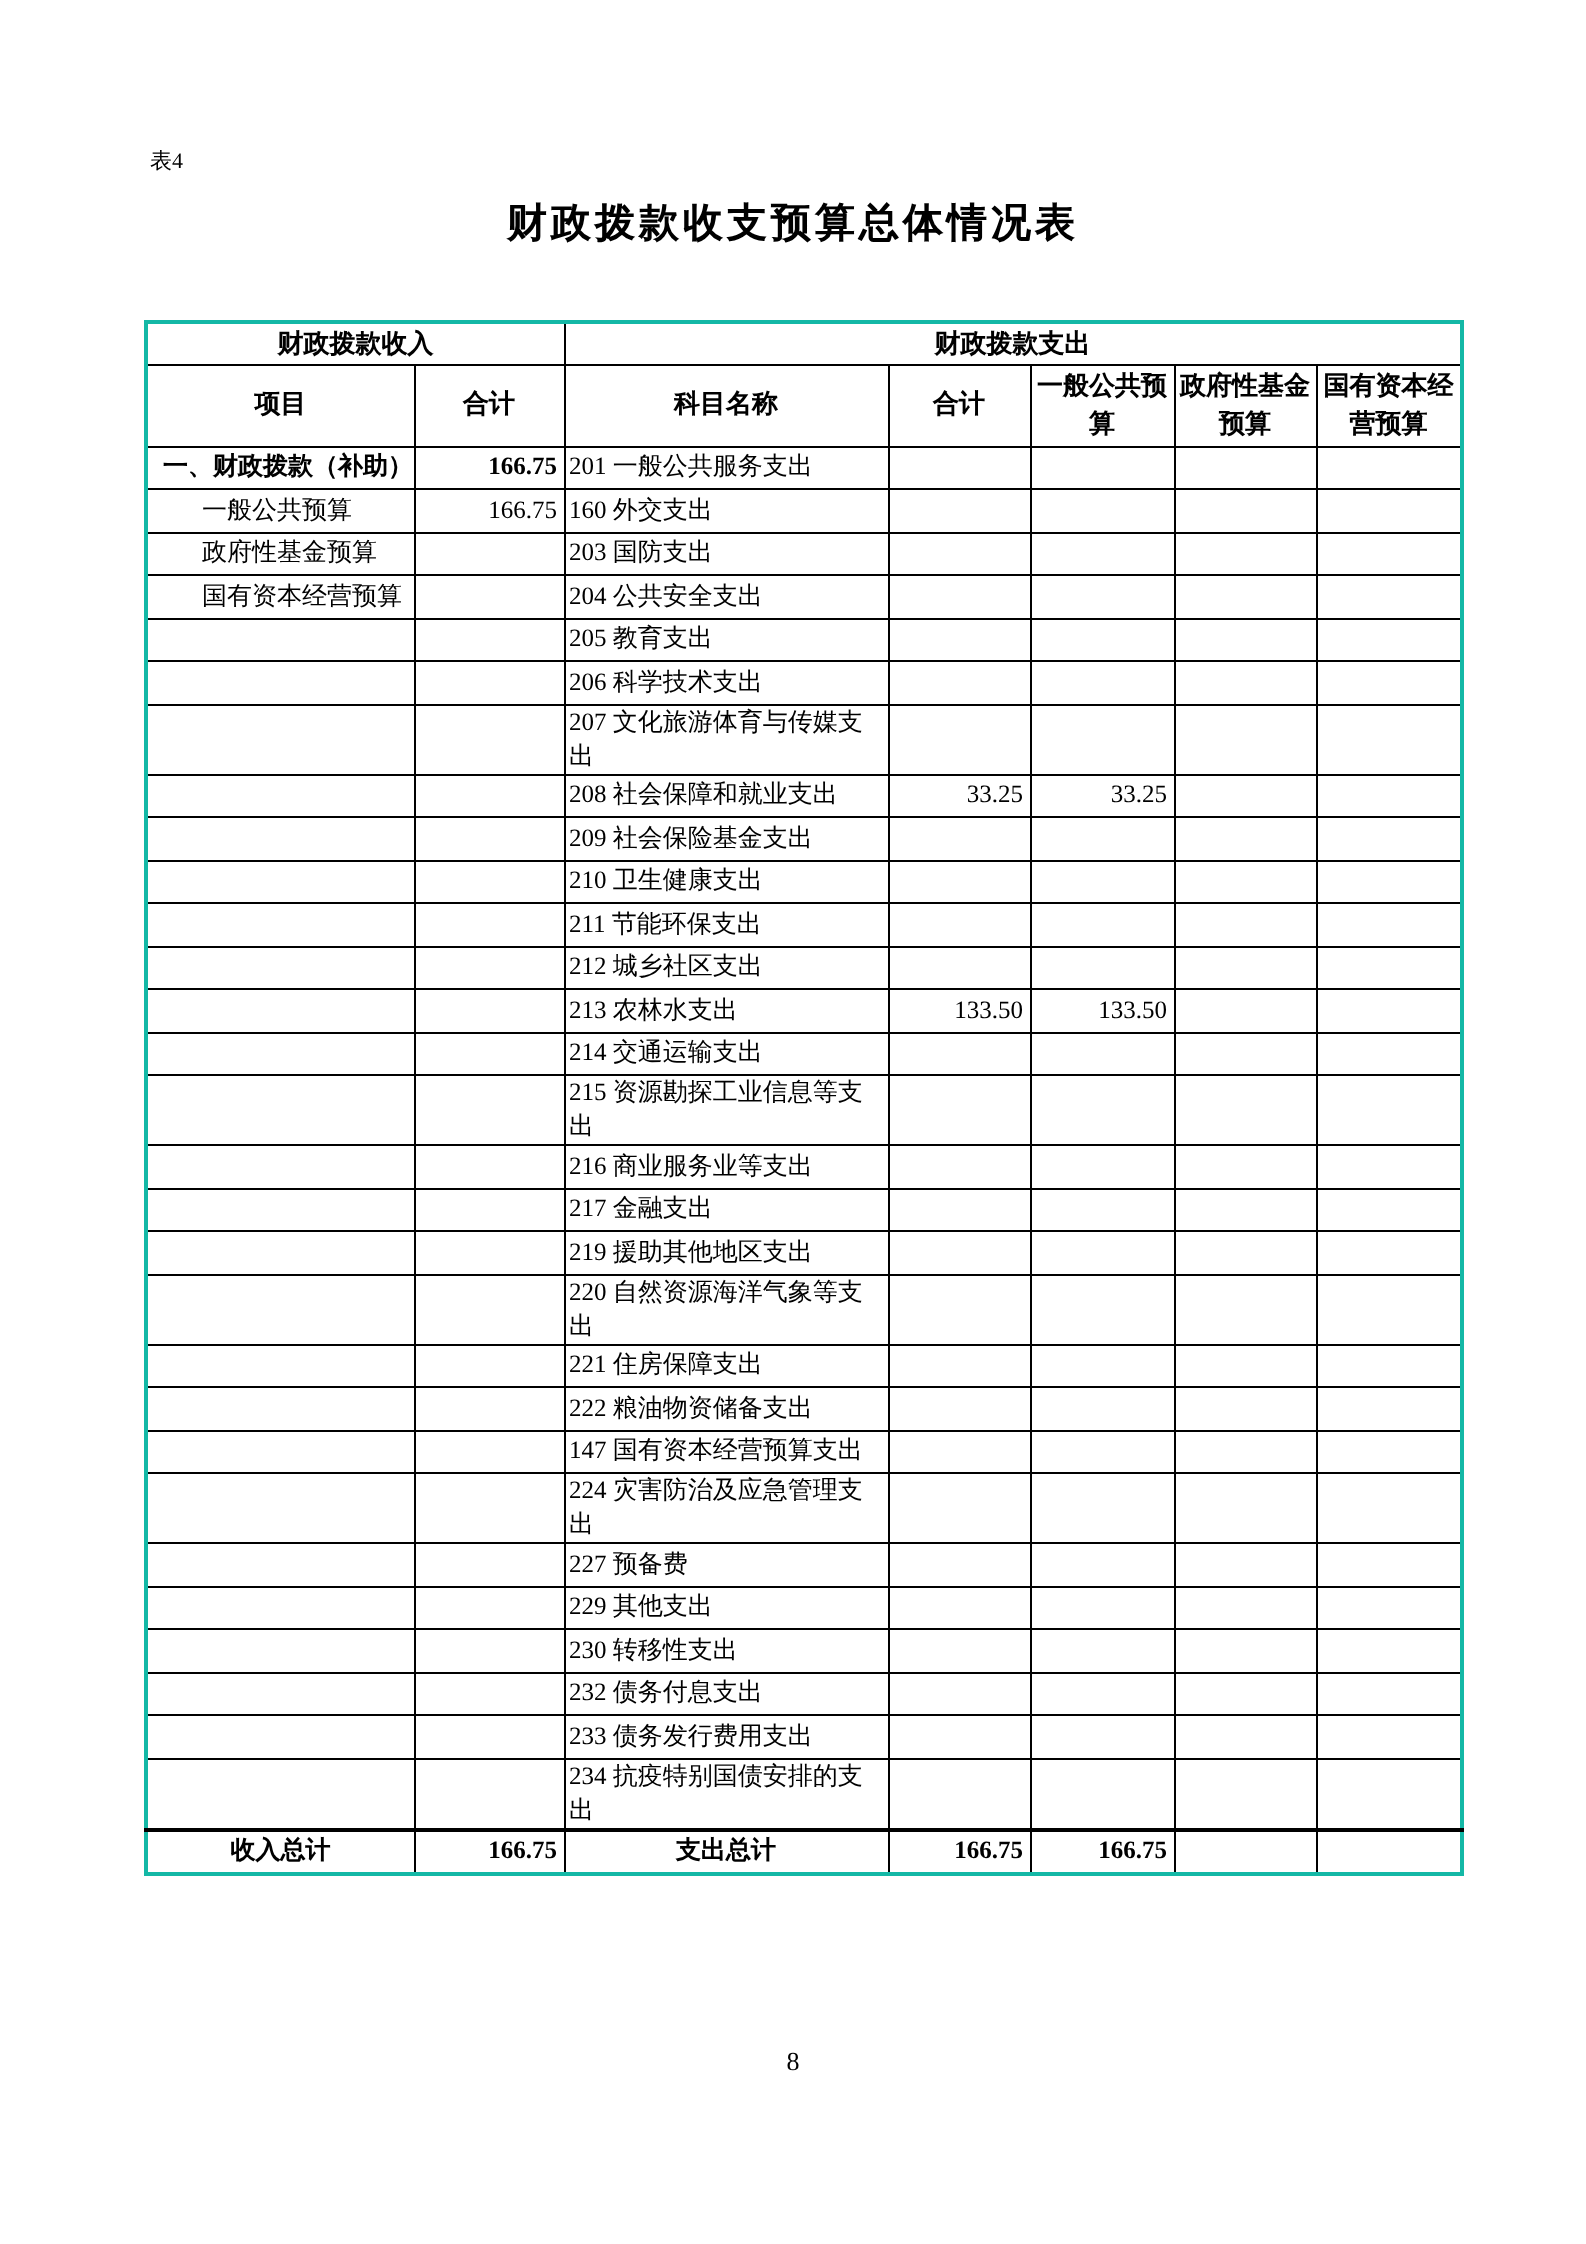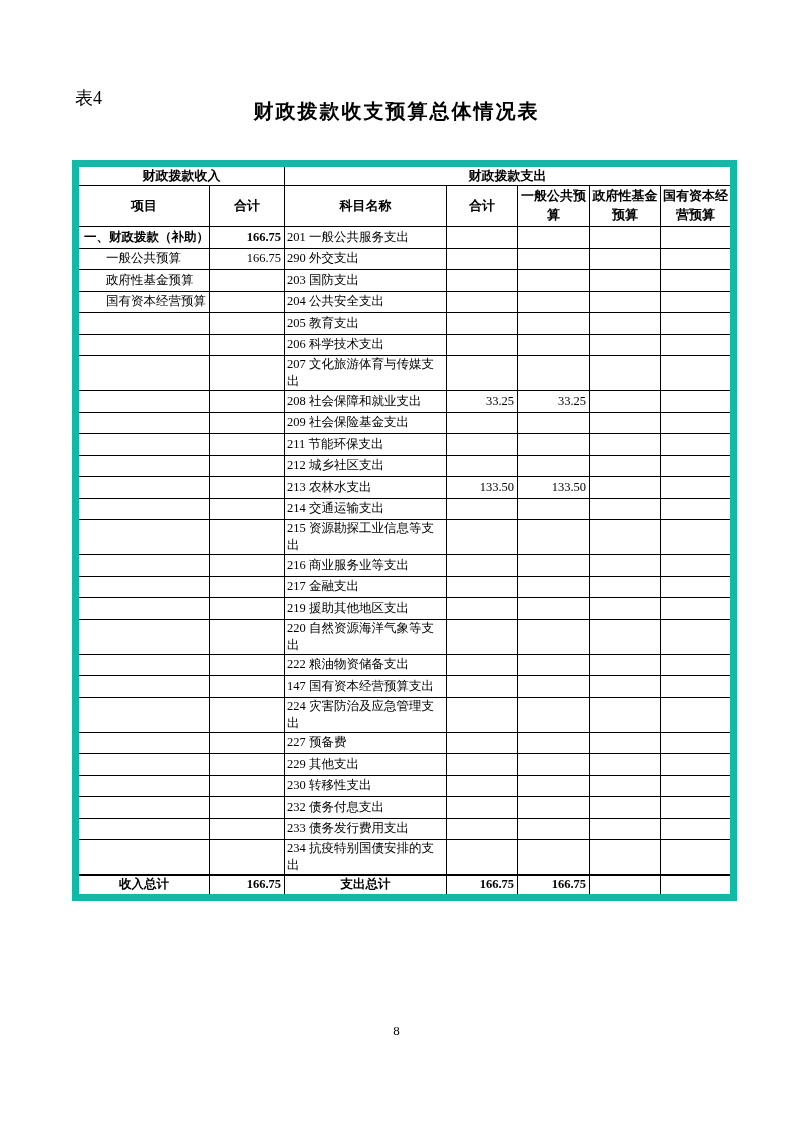--- a/index.html
+++ b/index.html
@@ -10,22 +10,22 @@
     height: 1122px;
     margin: 0 auto;
     background: #ffffff;
     color: #000000;
     font-family: "Liberation Serif", "DejaVu Serif", serif;
     overflow: hidden;
   }
   .table-label {
     position: absolute;
     left: 75px;
-    top: 86px;
-    font-size: 18px;
+    top: 73px;
+    font-size: 11px;
   }
   .doc-title {
     position: absolute;
     top: 98px;
     left: 0;
     width: 100%;
     text-align: center;
     font-size: 20px;
     font-weight: bold;
     letter-spacing: 2px;
@@ -40,21 +40,21 @@
     justify-content: space-between;
     font-size: 12.5px;
   }
   table.budget-table {
     position: absolute;
     left: 72px;
     top: 160px;
     border-collapse: collapse;
     table-layout: fixed;
     width: 658px;
-    border: 7px solid #14b8a6;
+    border: 2px solid #14b8a6;
   }
   .budget-table th, .budget-table td {
     border: 1px solid #000;
     padding: 0;
     overflow: hidden;
     white-space: normal;
     font-size: 12.5px;
     color: #000;
   }
   .budget-table thead tr.group-row th {
@@ -144,21 +144,21 @@
           <td class="num bold">166.75</td>
           <td class="subject">201 一般公共服务支出</td>
           <td class="num"></td>
           <td class="num"></td>
           <td class="num"></td>
           <td class="num"></td>
         </tr>
         <tr>
           <td class="income sub">一般公共预算</td>
           <td class="num">166.75</td>
-          <td class="subject">290 外交支出</td>
+          <td class="subject">160 外交支出</td>
           <td class="num"></td>
           <td class="num"></td>
           <td class="num"></td>
           <td class="num"></td>
         </tr>
         <tr>
           <td class="income sub">政府性基金预算</td>
           <td class="num"></td>
           <td class="subject">203 国防支出</td>
           <td class="num"></td>
@@ -216,20 +216,29 @@
           <td class="num"></td>
           <td class="subject">209 社会保险基金支出</td>
           <td class="num"></td>
           <td class="num"></td>
           <td class="num"></td>
           <td class="num"></td>
         </tr>
         <tr>
           <td class="income sub"></td>
           <td class="num"></td>
+          <td class="subject">210 卫生健康支出</td>
+          <td class="num"></td>
+          <td class="num"></td>
+          <td class="num"></td>
+          <td class="num"></td>
+        </tr>
+        <tr>
+          <td class="income sub"></td>
+          <td class="num"></td>
           <td class="subject">211 节能环保支出</td>
           <td class="num"></td>
           <td class="num"></td>
           <td class="num"></td>
           <td class="num"></td>
         </tr>
         <tr>
           <td class="income sub"></td>
           <td class="num"></td>
           <td class="subject">212 城乡社区支出</td>
@@ -289,20 +298,29 @@
           <td class="subject">219 援助其他地区支出</td>
           <td class="num"></td>
           <td class="num"></td>
           <td class="num"></td>
           <td class="num"></td>
         </tr>
         <tr>
           <td class="income sub"></td>
           <td class="num"></td>
           <td class="subject">220 自然资源海洋气象等支出</td>
+          <td class="num"></td>
+          <td class="num"></td>
+          <td class="num"></td>
+          <td class="num"></td>
+        </tr>
+        <tr>
+          <td class="income sub"></td>
+          <td class="num"></td>
+          <td class="subject">221 住房保障支出</td>
           <td class="num"></td>
           <td class="num"></td>
           <td class="num"></td>
           <td class="num"></td>
         </tr>
         <tr>
           <td class="income sub"></td>
           <td class="num"></td>
           <td class="subject">222 粮油物资储备支出</td>
           <td class="num"></td>

